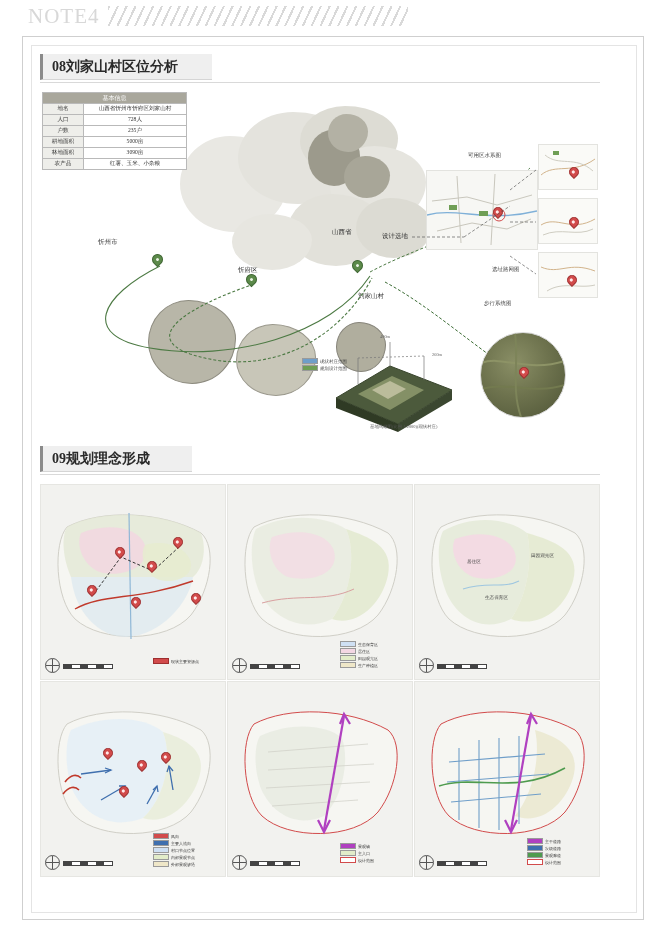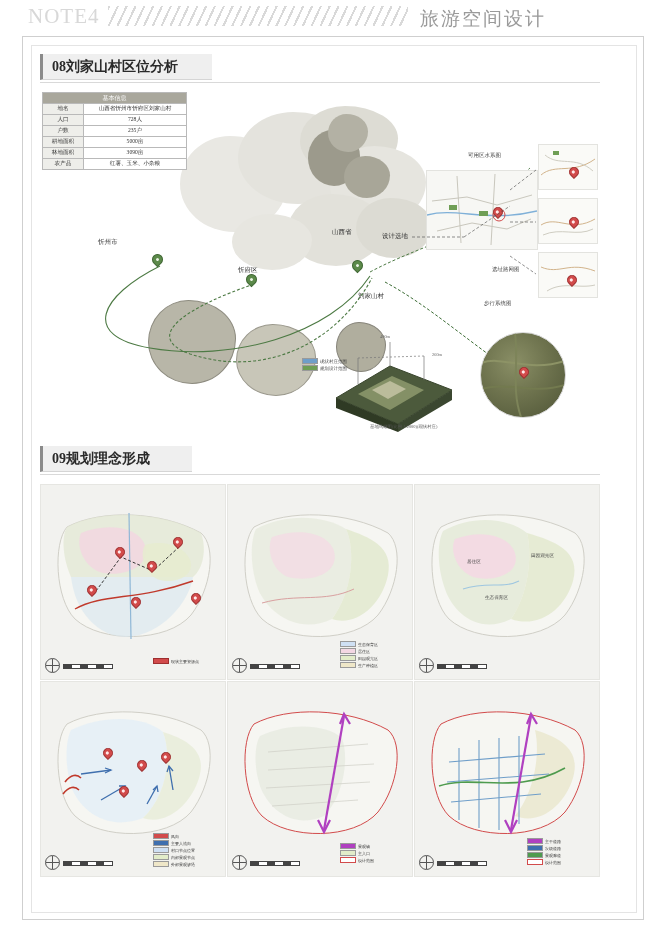--- a/index.html
+++ b/index.html
@@ -107,21 +107,20 @@
   .leg-row{display:flex;align-items:center;margin-bottom:1px;}
   .leg-sw{width:14px;height:4px;margin-right:2px;border:1px solid #9a9a9a;}
   .caption{position:absolute;font-size:4.4px;color:#555;font-family:"Liberation Serif",serif;}
 </style>
 </head>
 <body>
 
 <div class="banner">
   <div class="banner-note">NOTE4</div>
   <div class="banner-stripes"></div>
-  <div class="banner-title">旅游空间设计</div>
 </div>
 
 <div class="sheet">
   <div class="sheet-inner"></div>
 </div>
 
 <div class="sec-head" id="sec08">08刘家山村区位分析</div>
 <div class="sec-rule" id="rule08"></div>
 
 <div class="mapzone">

